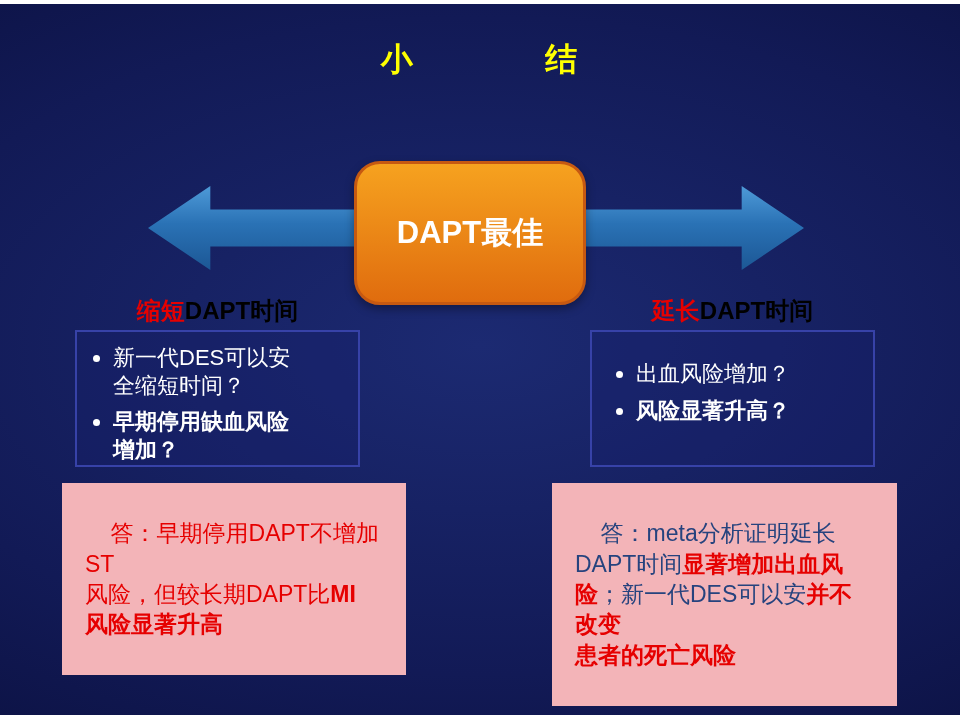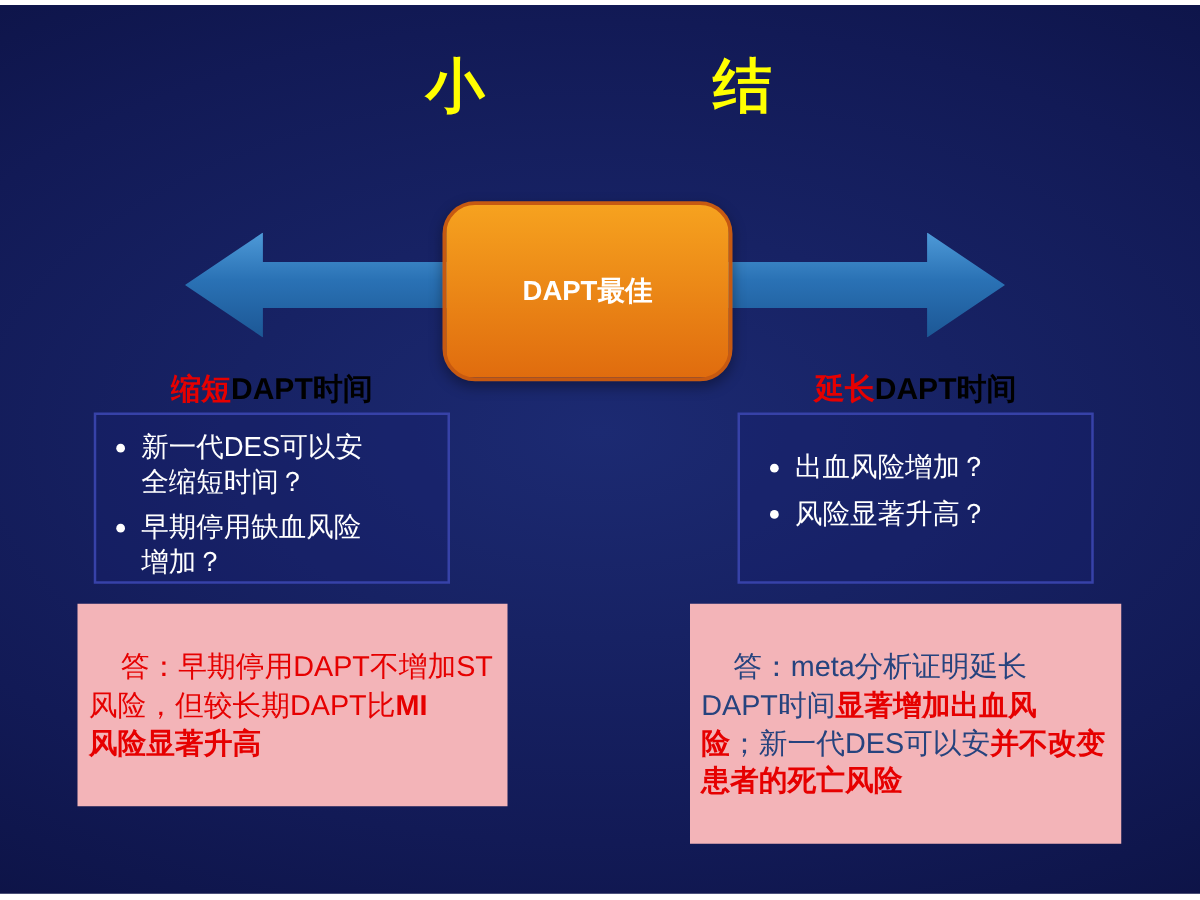--- a/index.html
+++ b/index.html
@@ -25,57 +25,57 @@
   .slide{
     position:relative;width:960px;height:720px;
     background:radial-gradient(ellipse 130% 95% at 50% 48%, var(--bg-center) 0%, var(--bg-mid) 48%, var(--bg-edge) 92%);
   }
   .edge{position:absolute;left:0;width:960px;background:#ffffff;}
   .edge.top{top:0;height:4px;}
   .edge.bottom{bottom:0;height:5px;}
   .title{
     position:absolute;top:38px;left:0;width:100%;
     text-align:center;color:var(--title-yellow);
-    font-size:47px;font-weight:bold;white-space:pre;letter-spacing:2px;
+    font-size:32px;font-weight:bold;white-space:pre;letter-spacing:2px;
   }
   .arrow{
     position:absolute;left:148px;top:186px;width:656px;height:84px;z-index:1;
     background:linear-gradient(180deg,var(--arrow-blue-light) 0%,var(--arrow-blue) 45%,var(--arrow-blue-dark) 100%);
     clip-path:polygon(0% 50%,9.5% 0%,9.5% 28%,90.5% 28%,90.5% 0%,100% 50%,90.5% 100%,90.5% 72%,9.5% 72%,9.5% 100%);
   }
   .center-box{
     position:absolute;left:354px;top:161px;width:232px;height:144px;z-index:2;
     background:linear-gradient(180deg,var(--orange-top) 0%,var(--orange-bottom) 100%);
     border:3px solid var(--orange-border);border-radius:26px;
     display:flex;flex-direction:row;justify-content:center;align-items:center;
-    color:#ffffff;font-size:22px;font-weight:bold;line-height:1.3;text-align:center;
+    color:#ffffff;font-size:31px;font-weight:bold;line-height:1.3;text-align:center;
     box-shadow:0 4px 10px rgba(0,0,0,0.35);
   }
   .col-label{
     position:absolute;top:295px;width:285px;text-align:center;
     font-size:24px;font-weight:bold;z-index:2;
   }
   .col-label.left{left:75px;}
   .col-label.right{left:590px;}
   .col-label .hl{color:var(--accent-red);}
   .col-label .rest{color:var(--label-black);}
   .qbox{
     position:absolute;top:330px;width:285px;height:137px;
     border:2px solid var(--box-border-blue);
     background:rgba(23,32,110,0.35);
     color:#ffffff;font-size:22px;line-height:1.28;
   }
   .qbox.left{left:75px;padding:12px 4px 8px 10px;}
   .qbox.right{left:590px;display:flex;align-items:center;padding:8px 25px 8px 18px;}
   .qbox ul{list-style:disc outside;padding-left:26px;}
   .qbox li{white-space:pre-wrap;margin-bottom:8px;}
-  .qbox li:last-child{margin-bottom:12px;}
+  .qbox li:last-child{margin-bottom:12px;font-weight:bold;}
   .answer{
     position:absolute;top:483px;background:var(--pink-bg);
-    font-size:23px;line-height:1.32;padding:5px 9px;white-space:pre-wrap;
+    font-size:23px;line-height:1.32;padding:5px 23px;white-space:pre-wrap;
   }
   .answer.left{left:62px;width:344px;min-height:98px;}
   .answer.right{left:552px;width:345px;min-height:153px;}
   .red{color:var(--accent-red);font-weight:normal;}
   .red-b{color:var(--accent-red);font-weight:bold;}
   .navy{color:var(--navy-text);font-weight:normal;margin-top:20px;}
 </style>
 </head>
 <body>
 

